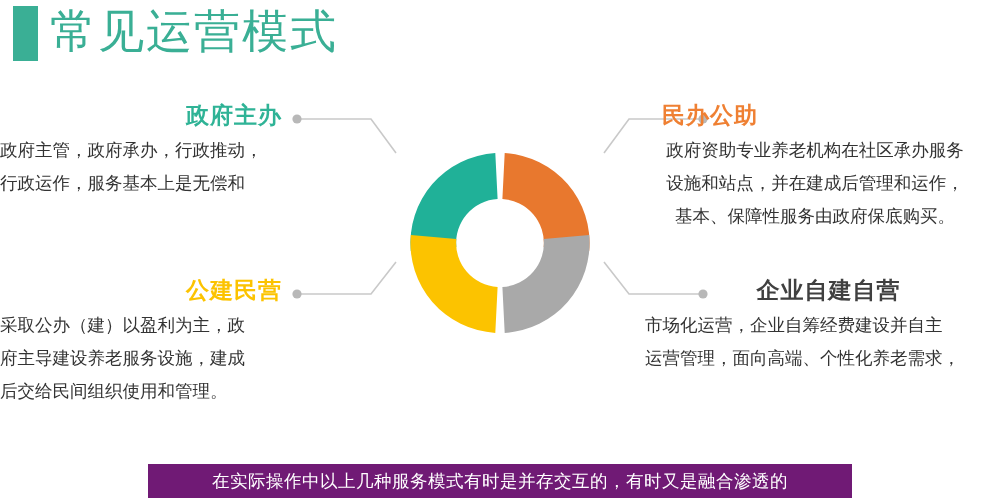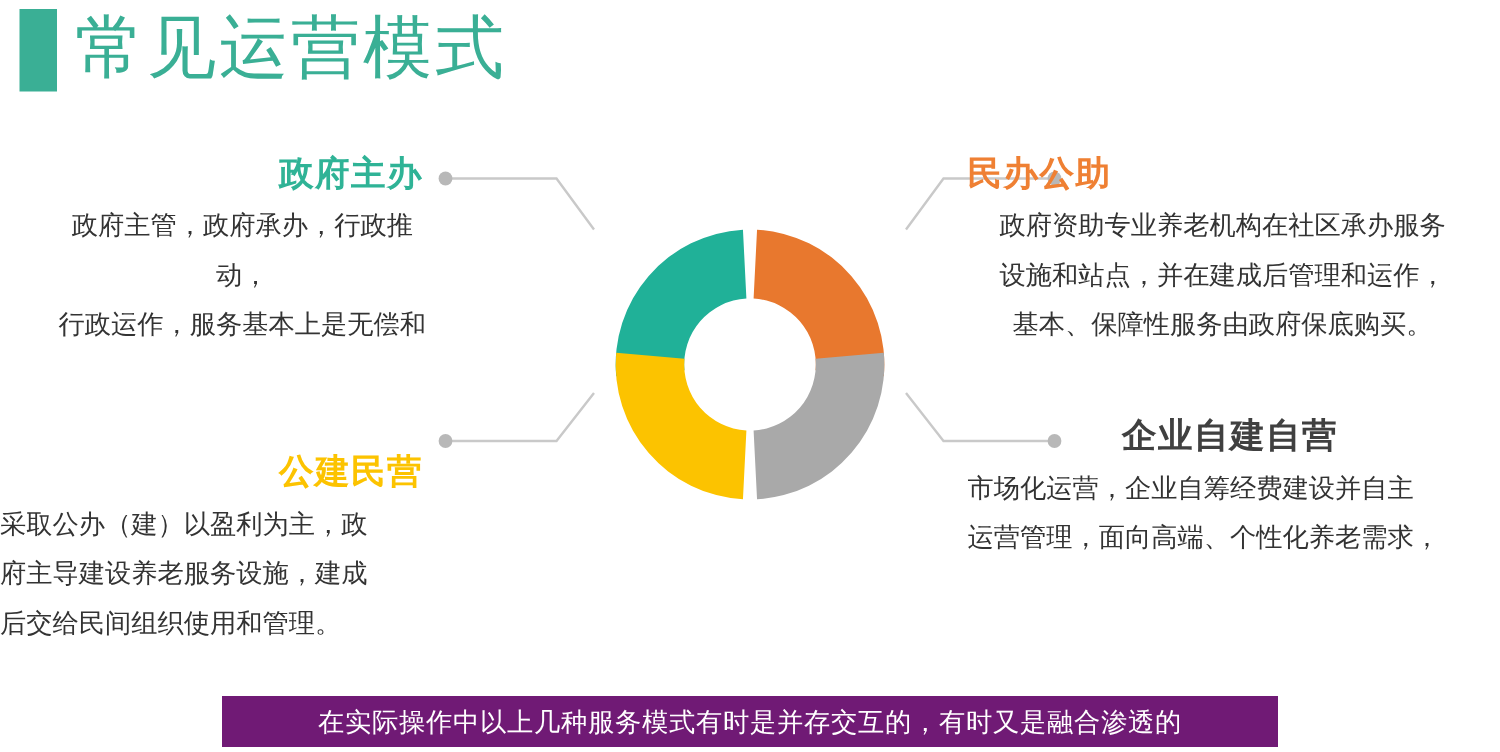--- a/index.html
+++ b/index.html
@@ -44,37 +44,38 @@
     position: absolute;
     width: 300px;
   }
   .quad-heading {
     font-size: 23px;
     font-weight: bold;
     letter-spacing: 1px;
     line-height: 30px;
     margin: 0;
     white-space: nowrap;
+    padding-left: 17px;
   }
   .quad-body {
     font-size: 17.5px;
     line-height: 33px;
     color: #333333;
     margin: 4px 0 0 0;
   }
 
   #quad-gov         { left: 0px;   top: 100px;  width: 290px; }
   #quad-gov .quad-heading { color: #2fb396; text-align: right; padding-right: 8px; }
-  #quad-gov .quad-body    { text-align: center; padding-left: 33px; }
+  #quad-gov .quad-body    { text-align: left; }
 
   #quad-private     { left: 645px; top: 100px;  width: 340px; }
   #quad-private .quad-heading { color: #ef8033; text-align: left; }
   #quad-private .quad-body    { text-align: center; }
 
-  #quad-publicbuilt { left: 0px;   top: 275px;  width: 290px; margin-top: 24px; }
+  #quad-publicbuilt { left: 0px;   top: 275px;  width: 290px; }
   #quad-publicbuilt .quad-heading { color: #fcc300; text-align: right; padding-right: 8px; }
   #quad-publicbuilt .quad-body    { text-align: left; }
 
   #quad-enterprise  { left: 645px; top: 275px;  width: 350px; }
   #quad-enterprise .quad-heading { color: #404040; text-align: center; }
   #quad-enterprise .quad-body    { text-align: left; }
 
   
   #donut-wrap {
     position: absolute;

